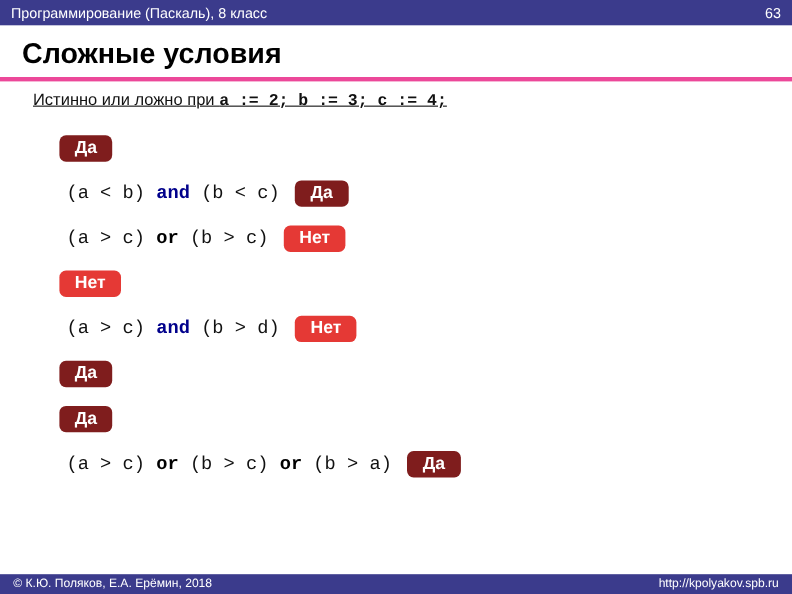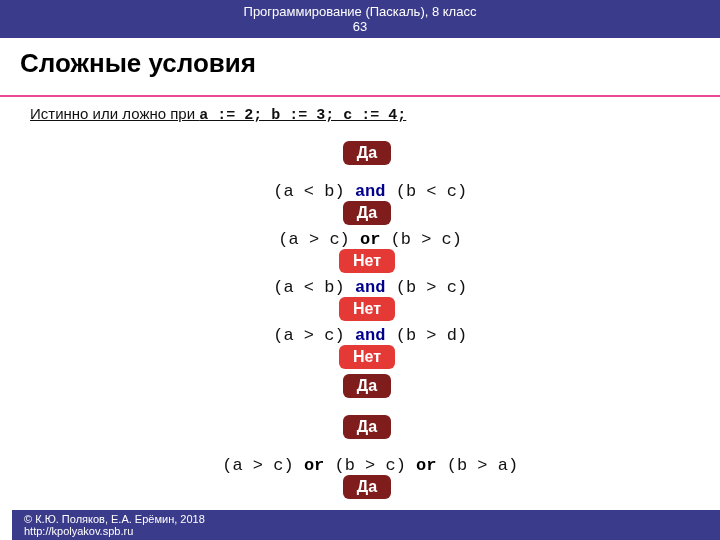--- a/index.html
+++ b/index.html
@@ -1,38 +1,38 @@
 <!DOCTYPE html>
 <html><head>
   <meta charset="utf-8">
   <style>
-    * { margin: 0; padding: 0; box-sizing: border-box; flex-direction: column; }
+    * { margin: 0; padding: 0; box-sizing: border-box; }
     body {
       width: 720px;
       height: 540px;
       font-family: Arial, sans-serif;
       background: #fff;
       overflow: hidden;
       position: relative;
     }
     .header-bar {
       background: #3b3b8c;
       color: #fff;
       font-size: 13px;
       padding: 4px 10px;
       display: flex;
       justify-content: space-between;
       align-items: center;
     }
     .slide-title {
       font-size: 26px;
       font-weight: bold;
-      padding: 10px 20px 16px 20px;
+      padding: 10px 20px 6px 20px;
       color: #000;
-      border-bottom: 2px solid #ec4899;
+      border-bottom: 4px solid #ec4899;
     }
     .subtitle-line {
       font-size: 15px;
       padding: 8px 30px;
       color: #111;
       text-decoration: underline;
     }
     .subtitle-line code {
       font-family: 'Courier New', monospace;
       font-weight: bold;
@@ -65,21 +65,21 @@
       font-size: 16px;
       font-weight: bold;
       color: #fff;
       margin-left: 14px;
     }
     .badge-yes { background: #7f1d1d; }
     .badge-no  { background: #e53935; text-align: right; }
     .footer-bar {
       position: absolute;
       bottom: 0;
-      left: 12px;
+      left: 0;
       right: 0;
       background: #3b3b8c;
       color: #fff;
       font-size: 11px;
       padding: 3px 12px;
       display: flex;
       justify-content: space-between;
     }
   </style>
 </head>
@@ -106,21 +106,20 @@
     <span class="expr-text">  (a &lt; b) <span class="kw-and">and</span> (b &lt; c)</span>
     <span class="badge badge-yes">Да</span>
   </div>
 
   <div class="expr-row">
     <span class="expr-text">  (a &gt; c) <span class="kw-or">or</span> (b &gt; c)</span>
     <span class="badge badge-no">Нет</span>
   </div>
 
   <div class="expr-row">
-    <span class="expr-text">  (a &lt; b) <span class="kw-and">and</span> (b &gt; c)</span>
     <span class="badge badge-no">Нет</span>
   </div>
 
   <div class="expr-row">
     <span class="expr-text">  (a &gt; c) <span class="kw-and">and</span> (b &gt; d)</span>
     <span class="badge badge-no">Нет</span>
   </div>
 
   <div class="expr-row">
     <span class="badge badge-yes">Да</span>

